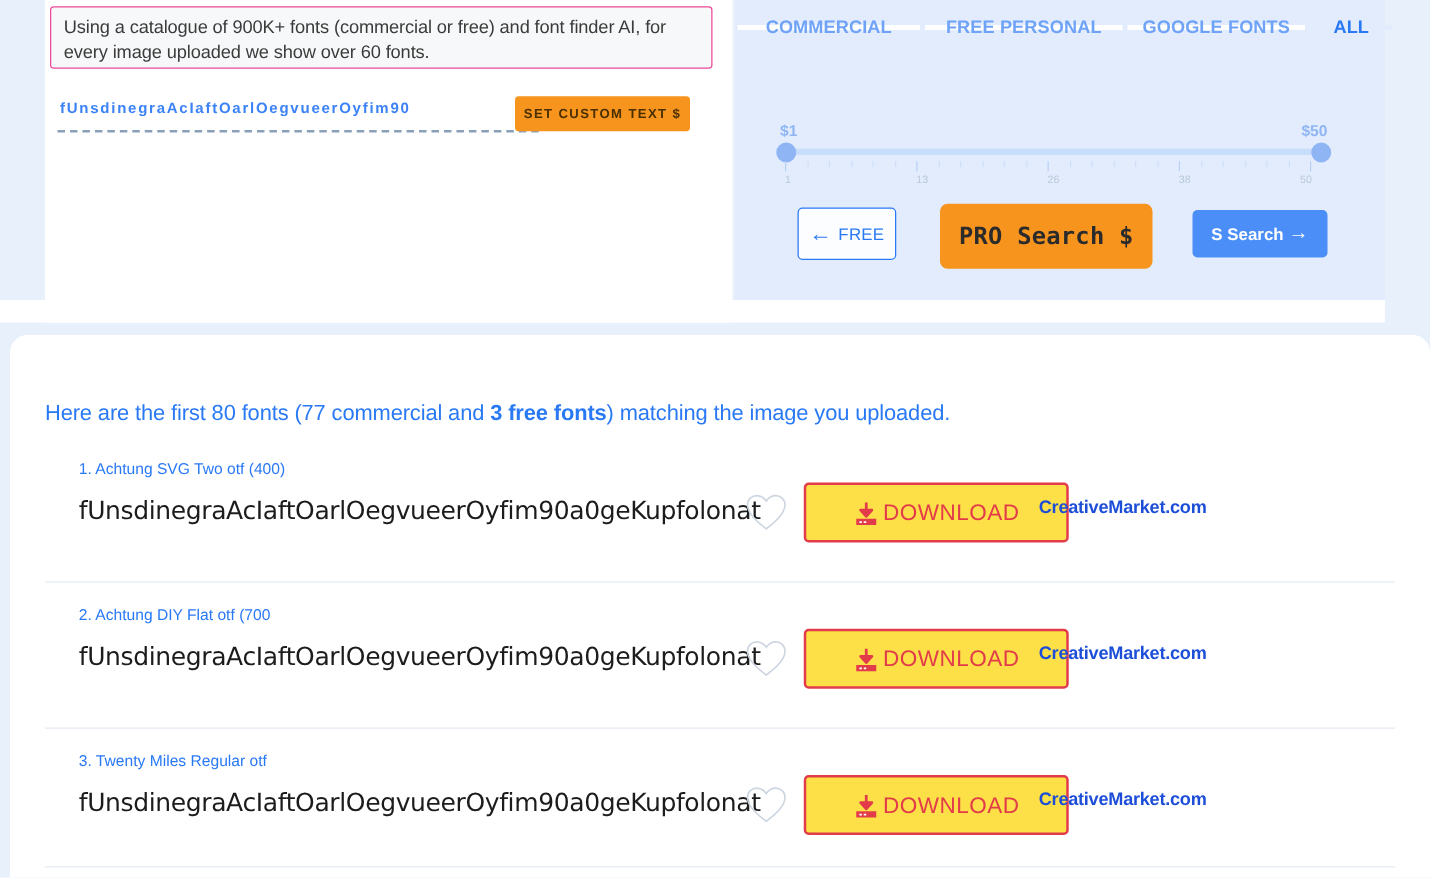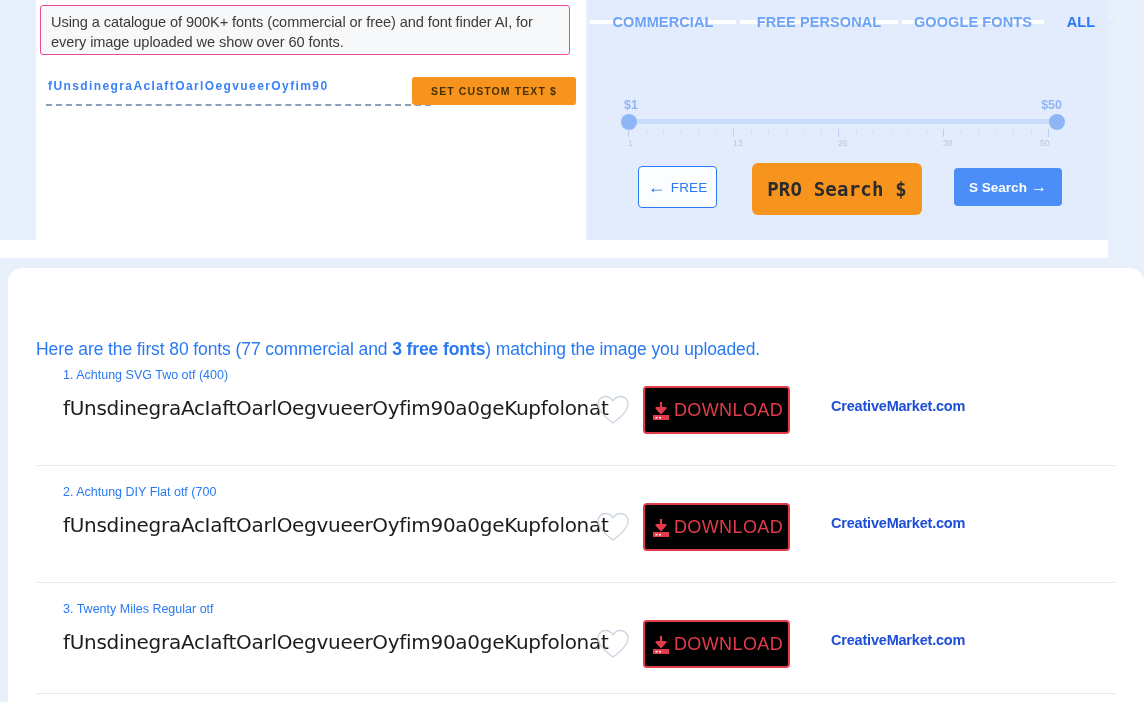--- a/index.html
+++ b/index.html
@@ -70,21 +70,21 @@
     font-family: "Liberation Sans", sans-serif;
     font-weight: bold;
     font-size: 12px;
     letter-spacing: 1.4px;
     outline: none;
     padding: 0 2px 6px 2px;
   }
   #set-custom-text-btn {
     position: absolute;
     left: 372px; top: 3px;
-    width: 164px;
+    width: 140px;
     height: 28px;
     background: #f7941e;
     border: none;
     border-radius: 3px;
     color: #4a3000;
     font-family: "Liberation Sans", sans-serif;
     font-size: 10.5px;
     font-weight: bold;
     letter-spacing: 1.1px;
     cursor: pointer;
@@ -309,21 +309,20 @@
   }
 
   #results-heading {
     position: absolute;
     left: 28px; top: 52px;
     font-size: 17.5px;
     color: #2979f5;
     font-family: "Liberation Sans", sans-serif;
     letter-spacing: -0.1px;
     white-space: nowrap;
-    margin-top: 19px;
   }
   #results-heading b { font-weight: bold; }
 
   .result-row {
     position: absolute;
     left: 28px;
     width: 1080px;
   }
   .result-row[data-index="0"] { top: 100px; }
   .result-row[data-index="1"] { top: 217px; }
@@ -351,23 +350,23 @@
   .heart-icon {
     position: absolute;
     left: 560px; top: 26px;
     width: 34px; height: 32px;
     cursor: pointer;
   }
 
   .download-button {
     position: absolute;
     left: 607px; top: 18px;
-    width: 147px;
+    width: 212px;
     height: 48px;
-    background: #000000;
+    background: #fde047;
     border: 2px solid #e23b4a;
     border-radius: 4px;
     cursor: pointer;
     display: flex;
     align-items: center;
     justify-content: center;
     gap: 2px;
   }
   .download-label {
     color: #e23b4a;

